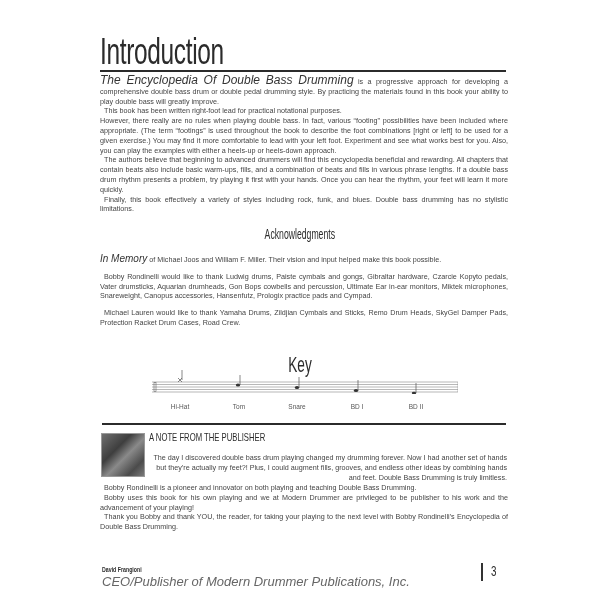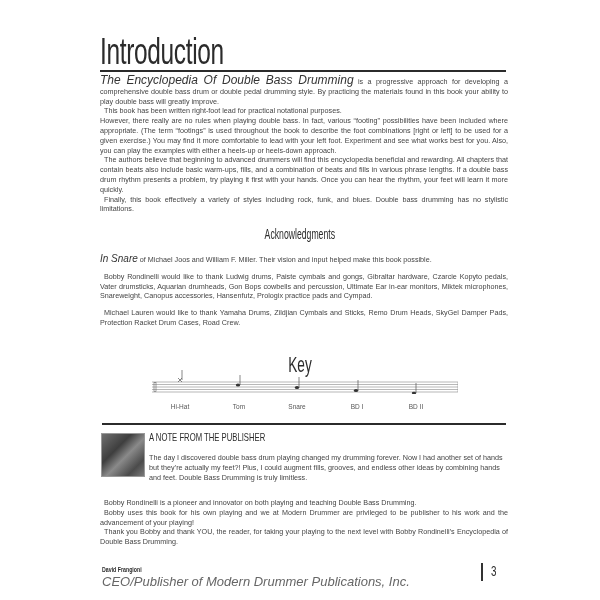--- a/index.html
+++ b/index.html
@@ -40,22 +40,22 @@
     .photo {
       position: absolute; left: 101px; top: 421px; width: 42px; height: 42px;
       background: linear-gradient(135deg, #6f6f6f 0%, #3e3e3e 35%, #8a8a8a 55%, #4b4b4b 80%, #7a7a7a 100%);
       border: 1px solid #999;
     }
     .pub-title {
       position: absolute; left: 149px; top: 419px; font-size: 11px; color: #2b2b2b;
       transform: scaleX(0.7); transform-origin: left top; white-space: nowrap;
     }
     .pub-body-top { position: absolute; left: 149px; top: 441px; width: 358px; font-size: 7.2px; line-height: 9.8px; color: #444; }
-    .pub-body-top p { margin: 0; }
-    .pub-body { top: 471px; margin-top: 15px; }
+    .pub-body-top p { margin: 0; text-align: right; }
+    .pub-body { top: 471px; }
     .sign-name {
       position: absolute; left: 102px; top: 553px; font-size: 7.5px; color: #2b2b2b; font-weight: bold;
       transform: scaleX(0.7); transform-origin: left top; white-space: nowrap;
     }
     .sign-role { position: absolute; left: 102px; top: 562px; font-size: 13px; color: #666; font-style: italic; white-space: nowrap; }
     .page-bar { position: absolute; left: 481px; top: 551px; width: 2px; height: 18px; background: #333; }
     .page-num { position: absolute; left: 491px; top: 551px; font-size: 14px; color: #2b2b2b; transform: scaleX(0.7); transform-origin: left top; }
     .it { }
     .big-it { font-style: italic; font-size: 10px; color: #333; }
   </style>
@@ -71,21 +71,21 @@
     <p><span class="lead-italic">The Encyclopedia Of Double Bass Drumming</span><span> is a progressive approach for developing a comprehensive double bass drum or double pedal drumming style. By practicing the materials found in this book your ability to play double bass will greatly improve.</span></p>
     <p class="indent">This book has been written right-foot lead for practical notational purposes.</p>
     <p>However, there really are no rules when playing double bass. In fact, various “footing” possibilities have been included where appropriate. (The term “footings” is used throughout the book to describe the foot combinations [right or left] to be used for a given exercise.) You may find it more comfortable to lead with your left foot. Experiment and see what works best for you. Also, you can play the examples with either a heels-up or heels-down approach.</p>
     <p class="indent">The authors believe that beginning to advanced drummers will find this encyclopedia beneficial and rewarding. All chapters that contain beats also include basic warm-ups, fills, and a combination of beats and fills in various phrase lengths. If a double bass drum rhythm presents a problem, try playing it first with your hands. Once you can hear the rhythm, your feet will learn it more quickly.</p>
     <p class="indent">Finally, this book effectively a variety of styles including rock, funk, and blues. Double bass drumming has no stylistic limitations.</p>
   </div>
 
   <div class="h2 ack-title"><span>Acknowledgments</span></div>
 
   <div class="body-text ack">
-    <p><span class="big-it">In Snare</span><span> of Michael Joos and William F. Miller. Their vision and input helped make this book possible.</span></p>
+    <p><span class="big-it">In Memory</span><span> of Michael Joos and William F. Miller. Their vision and input helped make this book possible.</span></p>
     <p class="indent">Bobby Rondinelli would like to thank Ludwig drums, Paiste cymbals and gongs, Gibraltar hardware, Czarcie Kopyto pedals, Vater drumsticks, Aquarian drumheads, Gon Bops cowbells and percussion, Ultimate Ear in-ear monitors, Miktek microphones, Snareweight, Canopus accessories, Hansenfutz, Prologix practice pads and Cympad.</p>
     <p class="indent">Michael Lauren would like to thank Yamaha Drums, Zildjian Cymbals and Sticks, Remo Drum Heads, SkyGel Damper Pads, Protection Racket Drum Cases, Road Crew.</p>
   </div>
 
   <div class="h2 key-title"><span>Key</span></div>
 
   <svg class="staff" viewBox="0 0 306 24" style="top:358px;height:24px;" width="306" height="24">
     <g stroke="#888" stroke-width="0.6">
       <line x1="0" y1="12" x2="306" y2="12"></line>
       <line x1="0" y1="14.5" x2="306" y2="14.5"></line>

